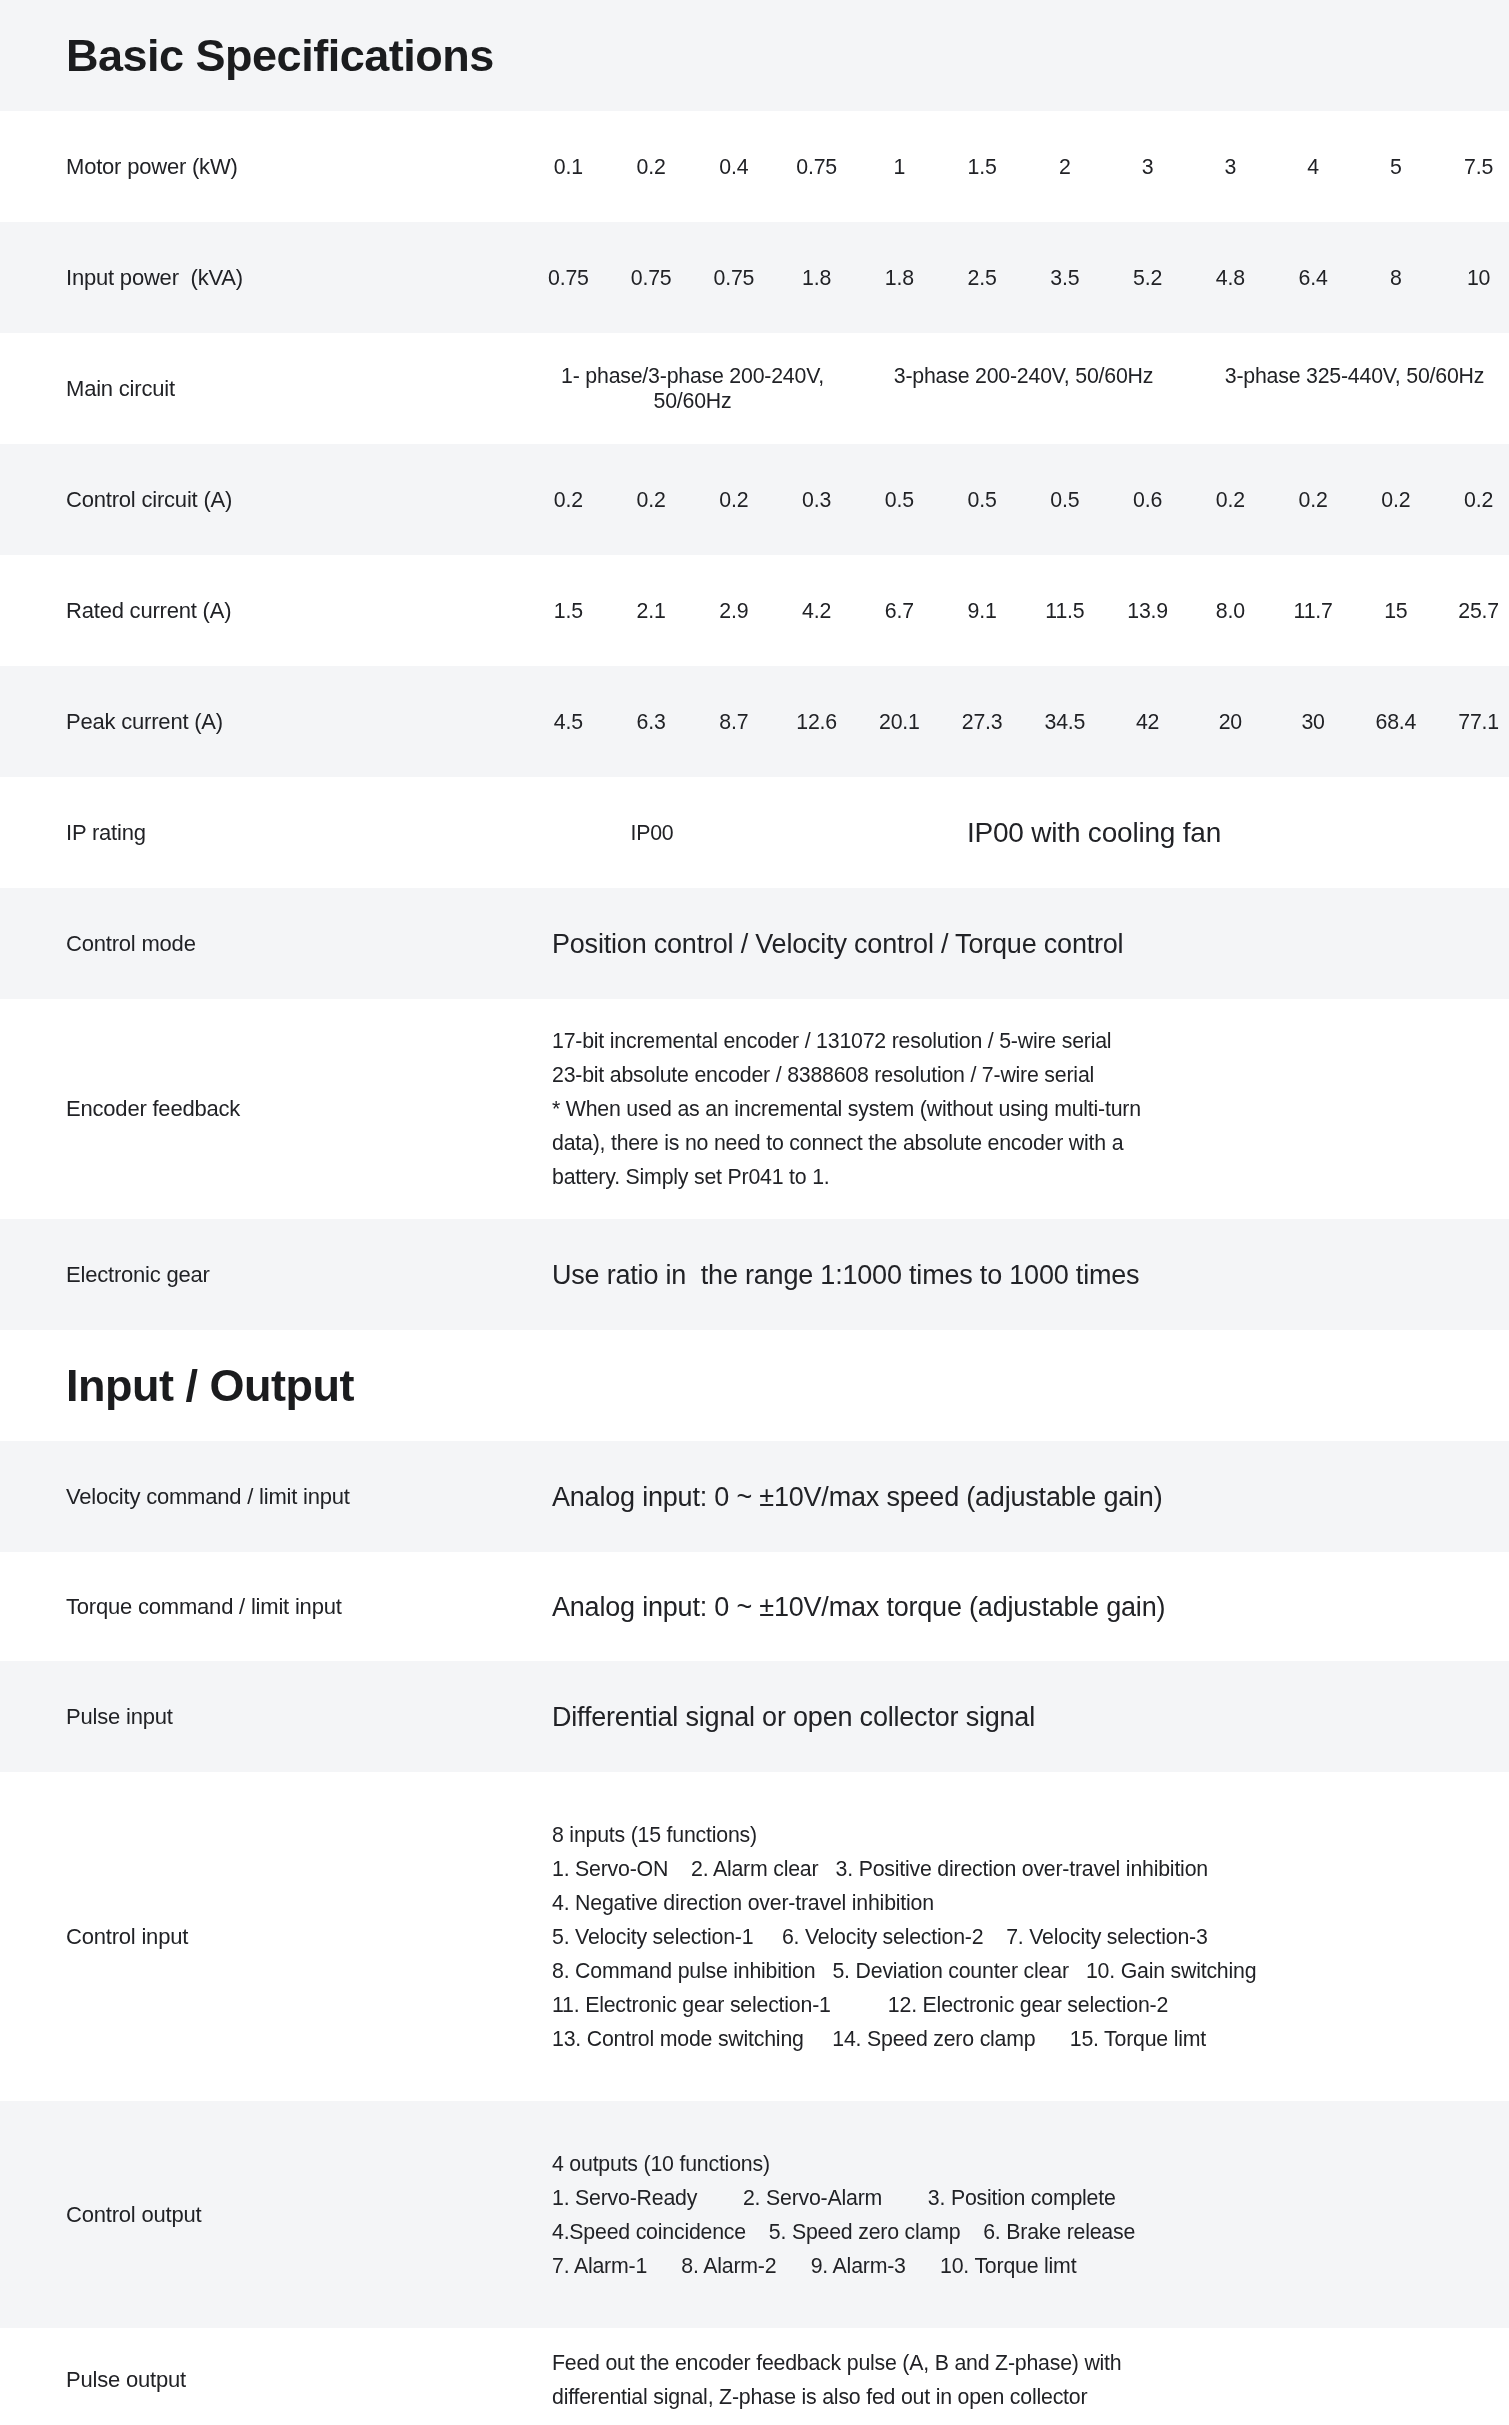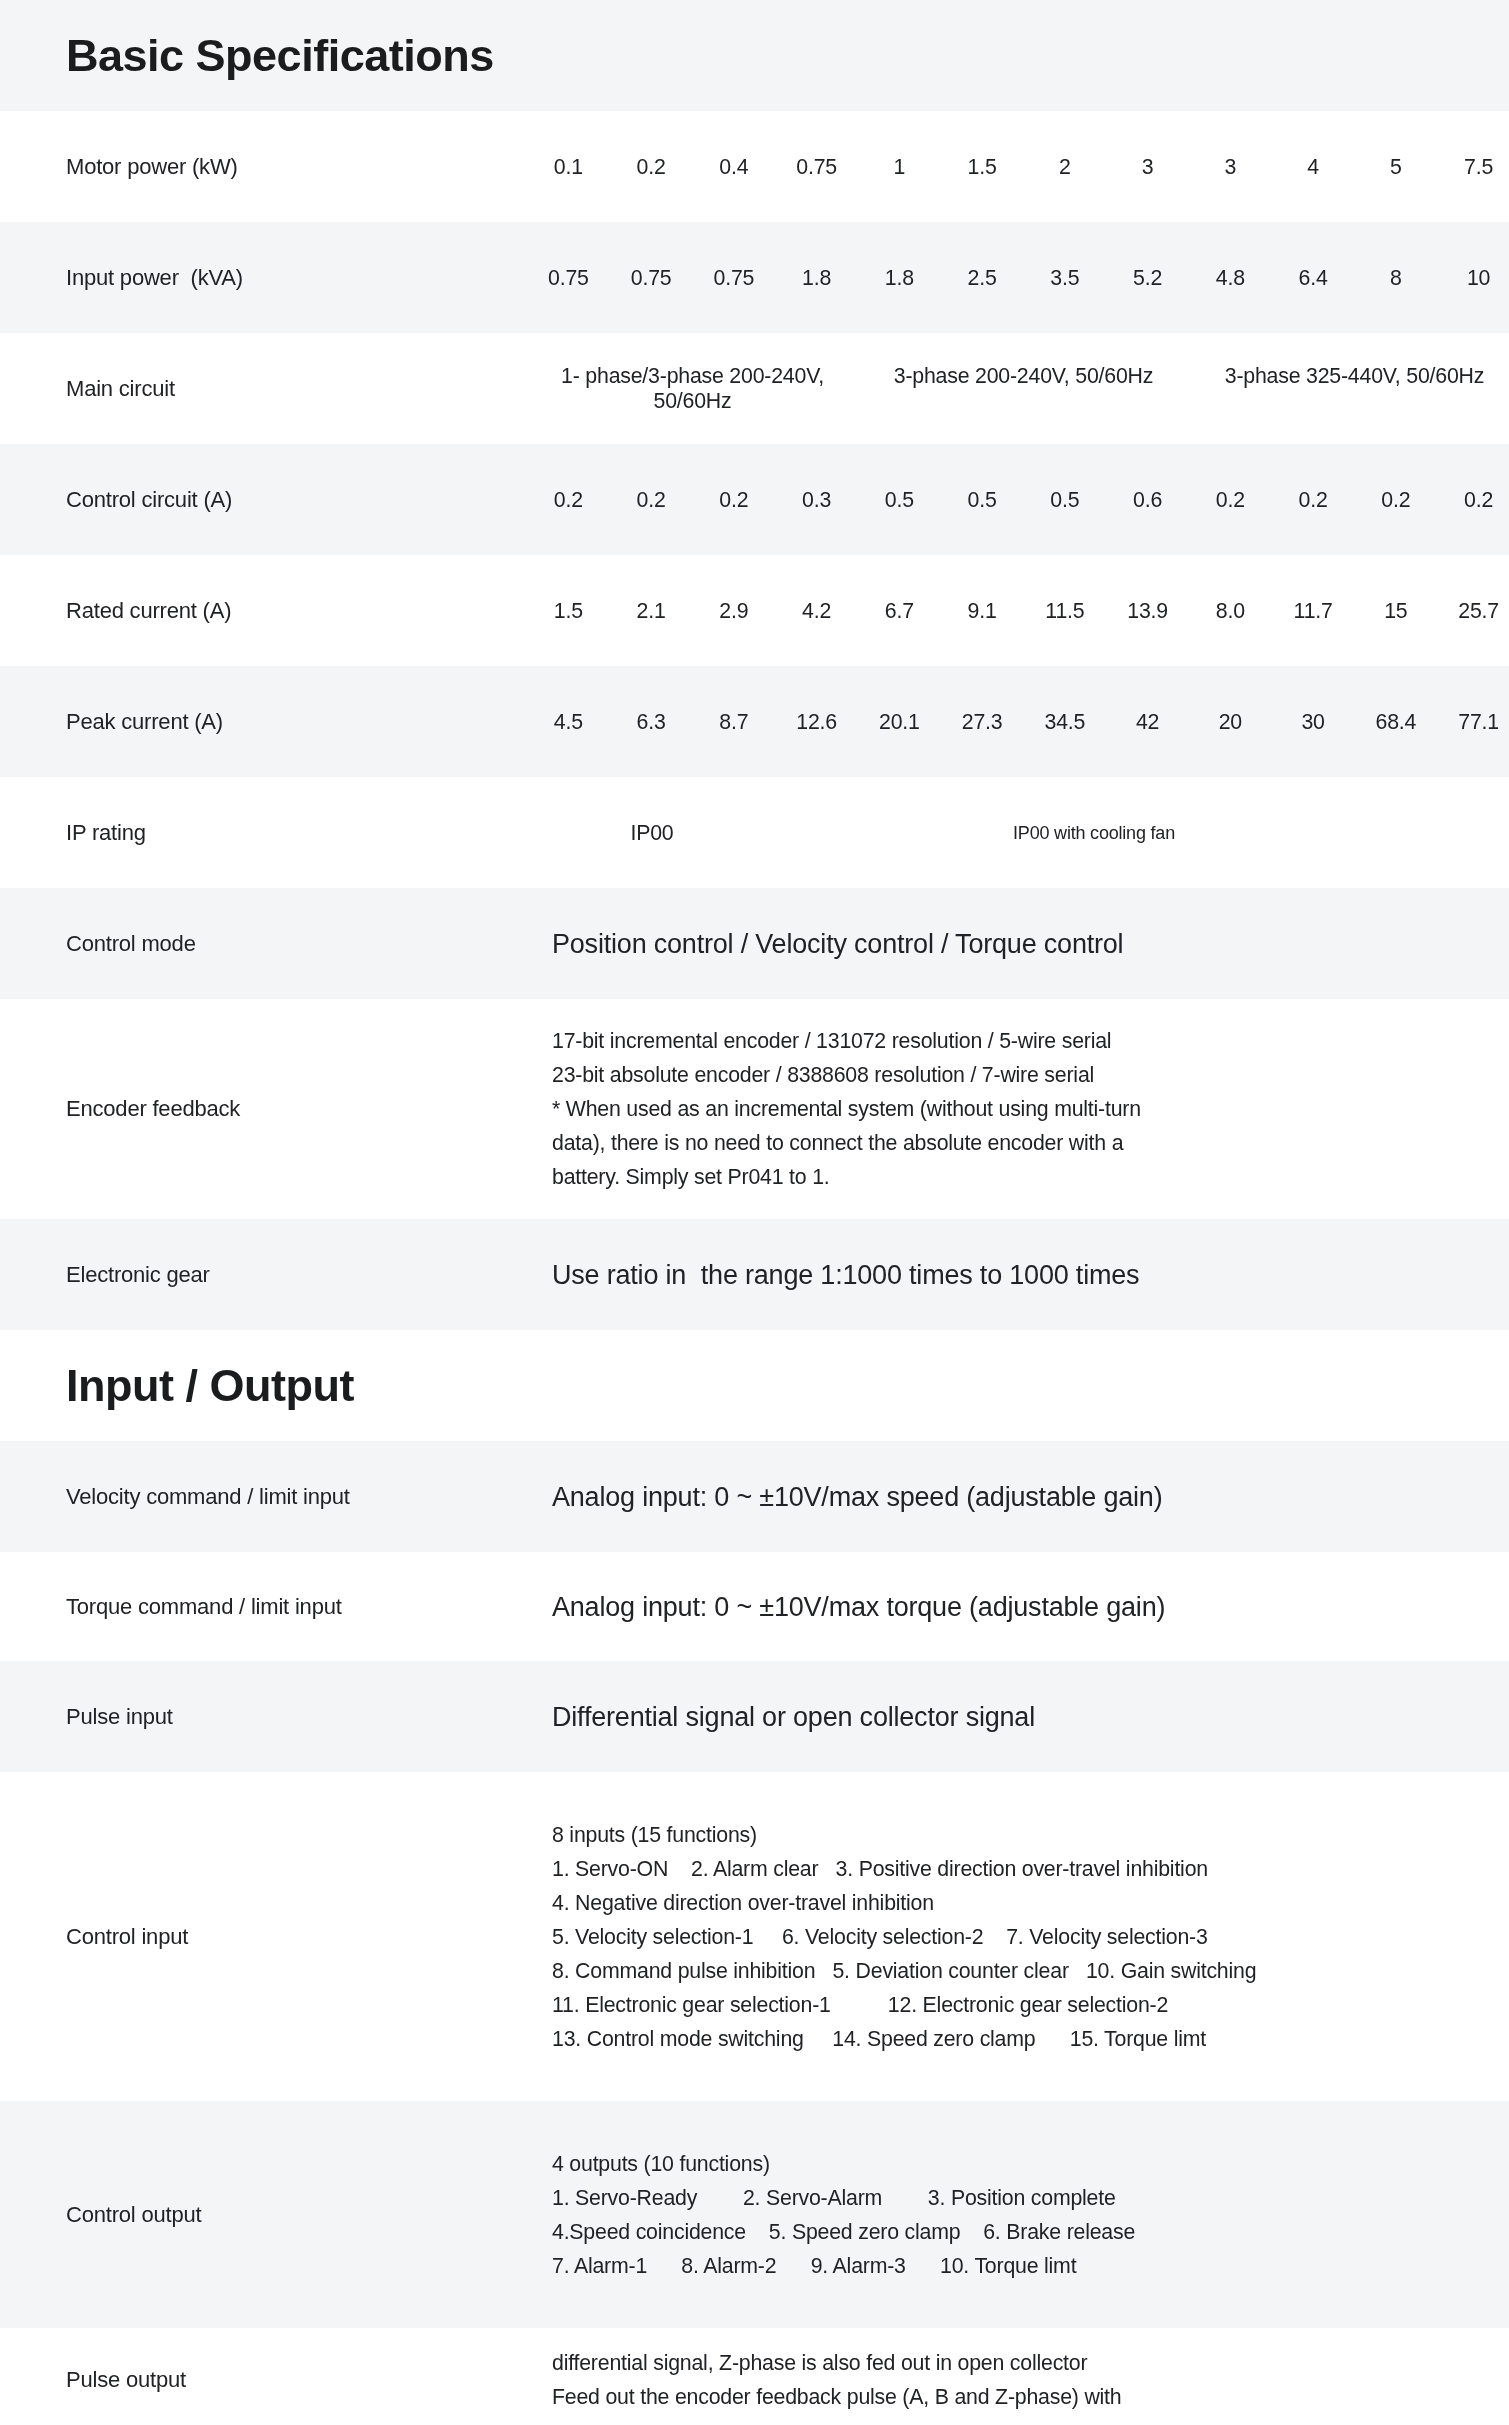--- a/index.html
+++ b/index.html
@@ -37,21 +37,21 @@
     width: 993px; display: grid; grid-template-columns: repeat(12, 1fr);
   }
   .cols3 {
     position: absolute; left: 527px; top: 50%; transform: translateY(-50%);
     width: 993px; display: grid; grid-template-columns: repeat(3, 1fr);
   }
   .colv { text-align: center; font-size: 21.3px; letter-spacing: -0.2px; white-space: pre-wrap; }
   .ip-a { position: absolute; left: 652px; top: 50%; transform: translate(-50%, -50%);
           font-size: 21.3px; letter-spacing: -0.2px; white-space: nowrap; }
   .ip-b { position: absolute; left: 1094px; top: 50%; transform: translate(-50%, -50%);
-          font-size: 18px; letter-spacing: -0.2px; white-space: nowrap; }
+          font-size: 28px; letter-spacing: -0.2px; white-space: nowrap; }
 </style>
 </head>
 <body>
 
 <div class="page">
 
   <section class="row gray" style="height:111px">
     <h2 class="hdr">Basic Specifications</h2>
   </section>
 
@@ -219,19 +219,19 @@
         <div class="line">4 outputs (10 functions)</div>
         <div class="line">1. Servo-Ready        2. Servo-Alarm        3. Position complete</div>
         <div class="line">4.Speed coincidence    5. Speed zero clamp    6. Brake release</div>
         <div class="line">7. Alarm-1      8. Alarm-2      9. Alarm-3      10. Torque limt</div>
       </div>
   </section>
 
   <section class="row" style="height:104px">
     <div class="label">Pulse output</div>
     <div class="lines">
+        <div class="line">Feed out the encoder feedback pulse (A, B and Z-phase) with</div>
         <div class="line">differential signal, Z-phase is also fed out in open collector</div>
-        <div class="line">Feed out the encoder feedback pulse (A, B and Z-phase) with</div>
       </div>
   </section>
 
 </div>
 
 
 </body></html>

